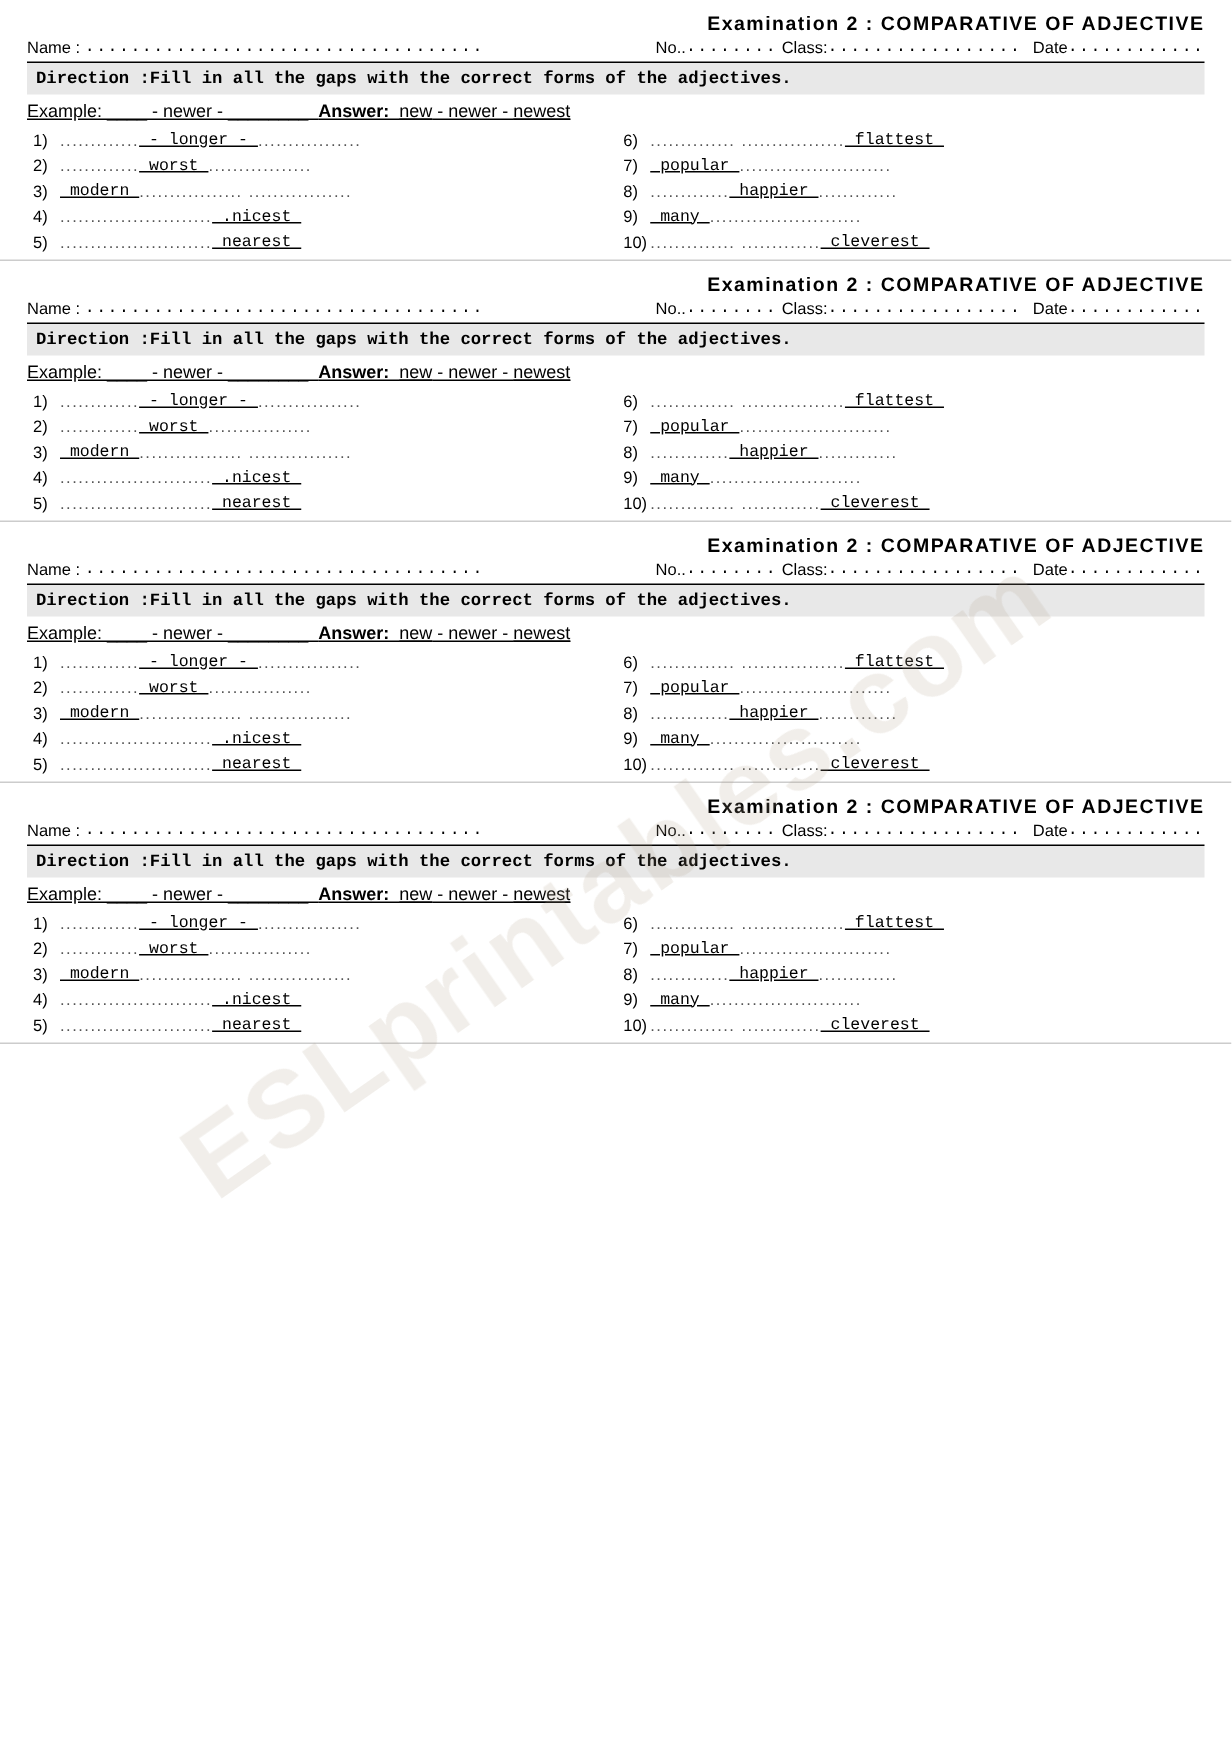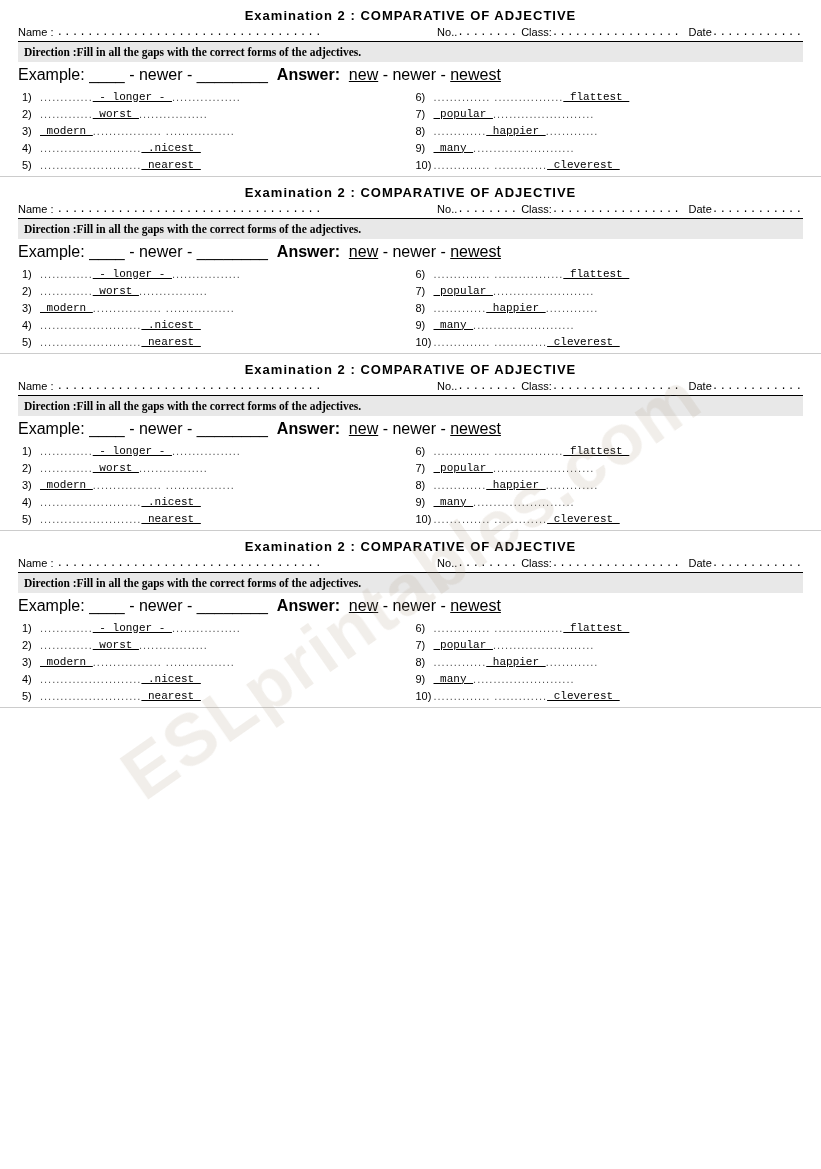--- a/index.html
+++ b/index.html
@@ -28,21 +28,21 @@
       z-index: 100;
       letter-spacing: 2px;
     }
 
     .exam-section {
       padding: 6px 18px 4px 18px;
       border-bottom: 1px solid #ccc;
     }
 
     .exam-title {
-      text-align: center;
+      text-align: right;
       font-size: 13px;
       font-weight: bold;
       font-family: Arial, sans-serif;
       letter-spacing: 1px;
       margin-bottom: 3px;
       margin-top: 2px;
     }
 
     .name-line {
       display: flex;
@@ -50,31 +50,32 @@
       gap: 0;
       font-size: 11px;
       margin-bottom: 0;
       border-bottom: 1.5px solid #000;
       padding-bottom: 3px;
     }
 
     .direction-box {
       background: #e8e8e8;
       padding: 4px 6px;
-      font-family: Liberation Serif, serif;
+      font-family: Liberation Mono, monospace;
       font-size: 11.5px;
       font-weight: bold;
       margin-bottom: 4px;
       border: none;
     }
 
     .example-line {
-      font-size: 16px;
+      font-size: 12px;
       margin-bottom: 5px;
       font-family: Arial, sans-serif;
+      text-decoration: underline;
     }
 
     .example-line .answer-label {
       font-weight: bold;
     }
 
     .underline {
       text-decoration: underline;
     }
 

